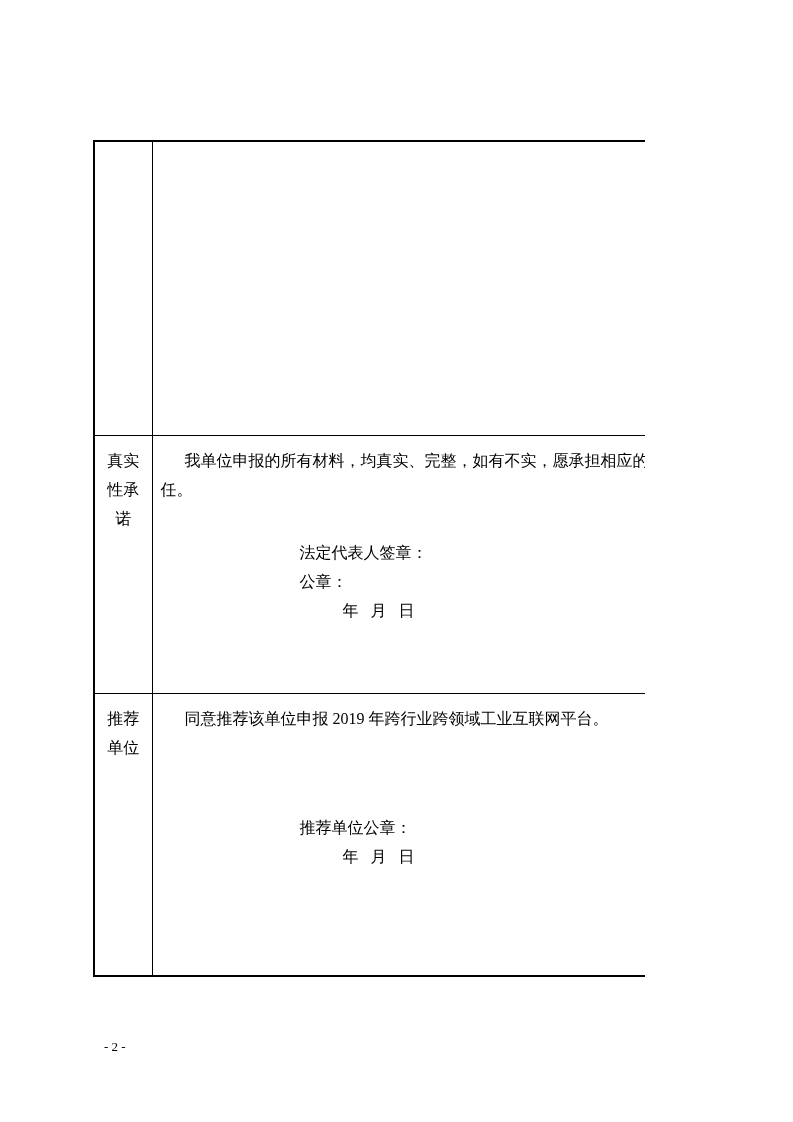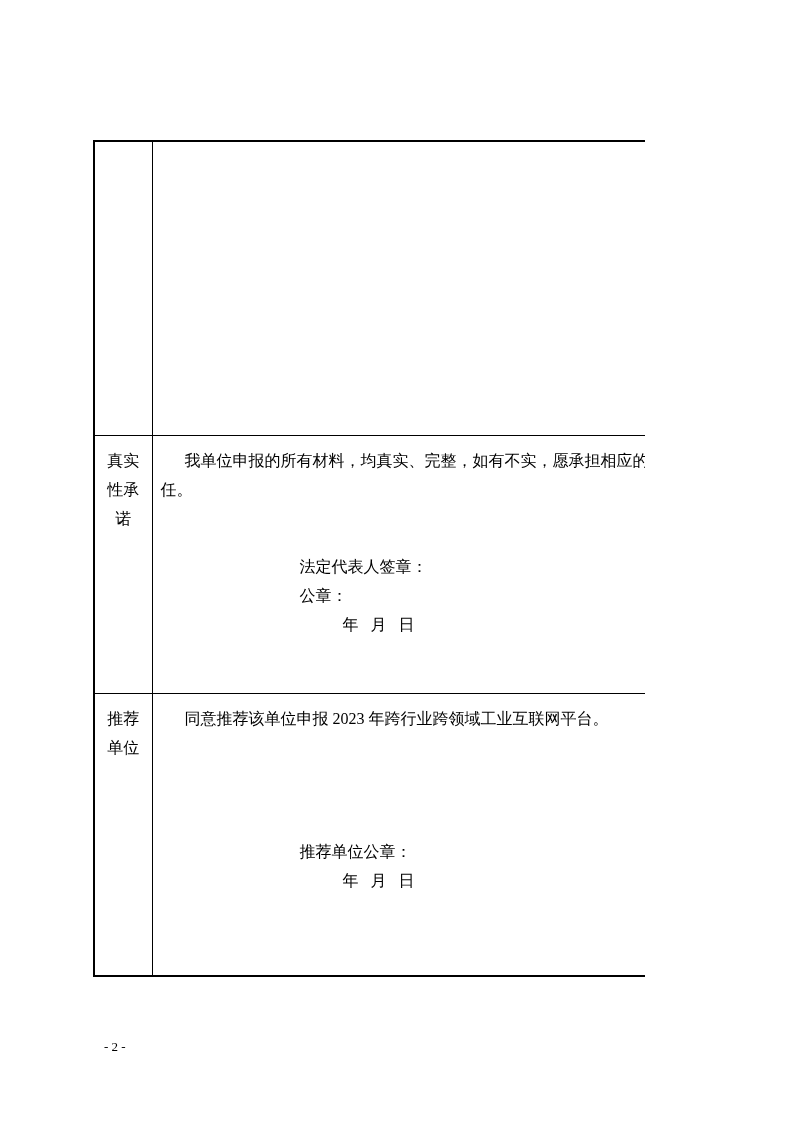--- a/index.html
+++ b/index.html
@@ -38,22 +38,22 @@
     padding: 10px 24px 8px 8px;
   }
   tr.row-empty  td { height: 294px; }
   tr.row-commit td { height: 258px; }
   tr.row-recomm td { height: 283px; }
   .label-line { display: block; }
   p.statement {
     text-indent: 24px;
     white-space: pre-wrap;
   }
-  .sig-block-commit { margin-top: 48px; }
-  .sig-block-recomm { margin-top: 104px; }
+  .sig-block-commit { margin-top: 34px; }
+  .sig-block-recomm { margin-top: 80px; }
   .sig-line { margin-left: 139px; white-space: pre-wrap; }
   .date-line { margin-left: 182px; white-space: pre-wrap; }
   .page-number {
     position: absolute;
     left: 104px;
     top: 1038px;
     font-size: 13px;
     line-height: 18px;
     white-space: pre-wrap;
   }
@@ -85,21 +85,21 @@
         </div>
       </td>
     </tr>
 
     <tr class="row-recomm">
       <td class="label-cell">
         <span class="label-line">推荐</span>
         <span class="label-line">单位</span>
       </td>
       <td class="content-cell">
-        <p class="statement">同意推荐该单位申报 2023 年跨行业跨领域工业互联网平台。</p>
+        <p class="statement">同意推荐该单位申报 2019 年跨行业跨领域工业互联网平台。</p>
         <div class="sig-block-recomm">
           <p class="sig-line">推荐单位公章：</p>
           <p class="date-line">年   月   日</p>
         </div>
       </td>
     </tr>
   </tbody>
     </table>
 
   <div class="page-number">- 2 -</div>

